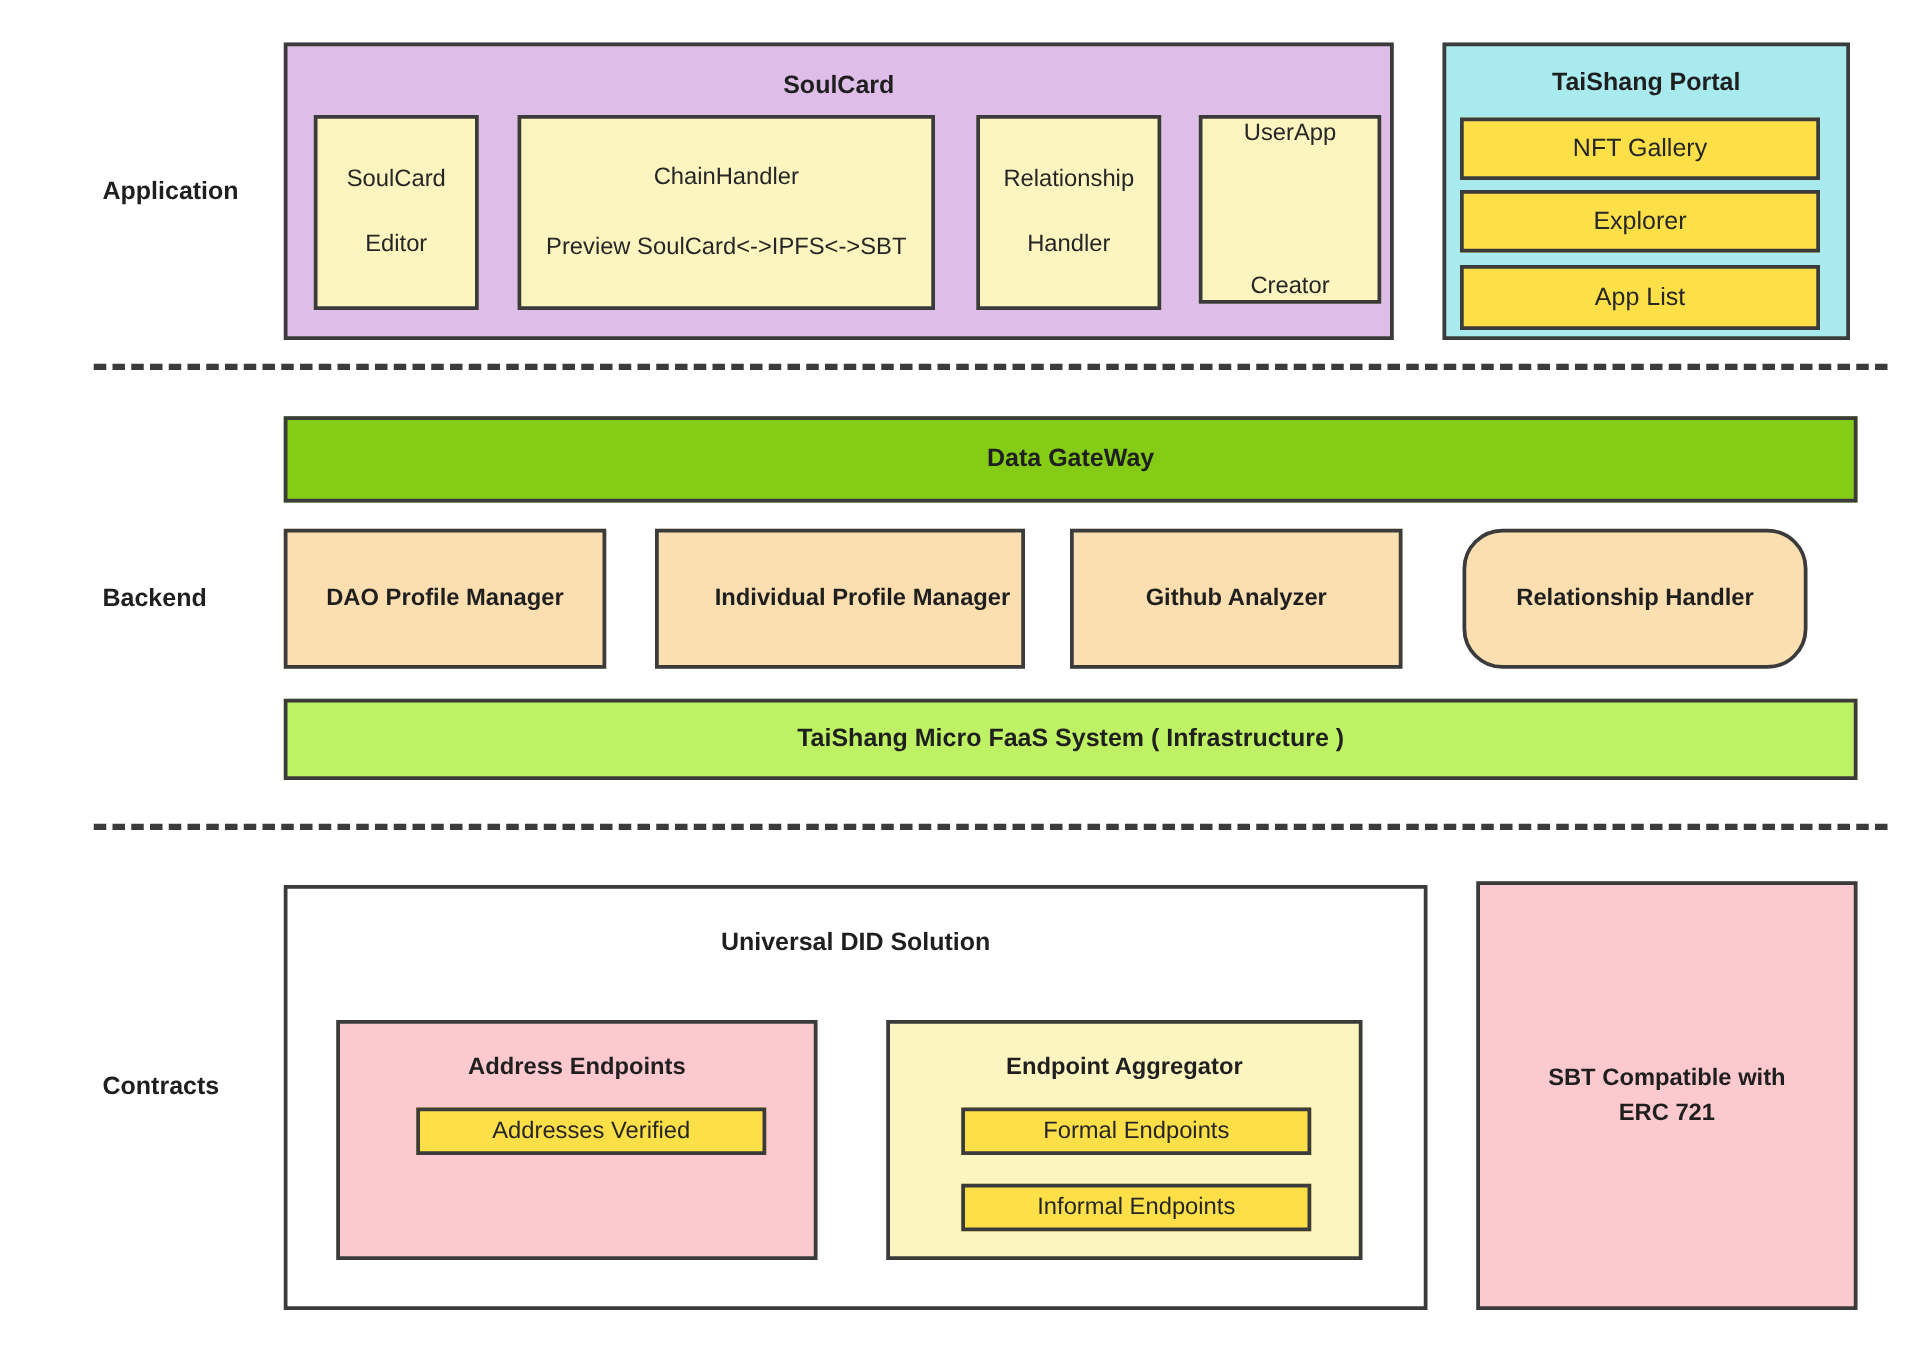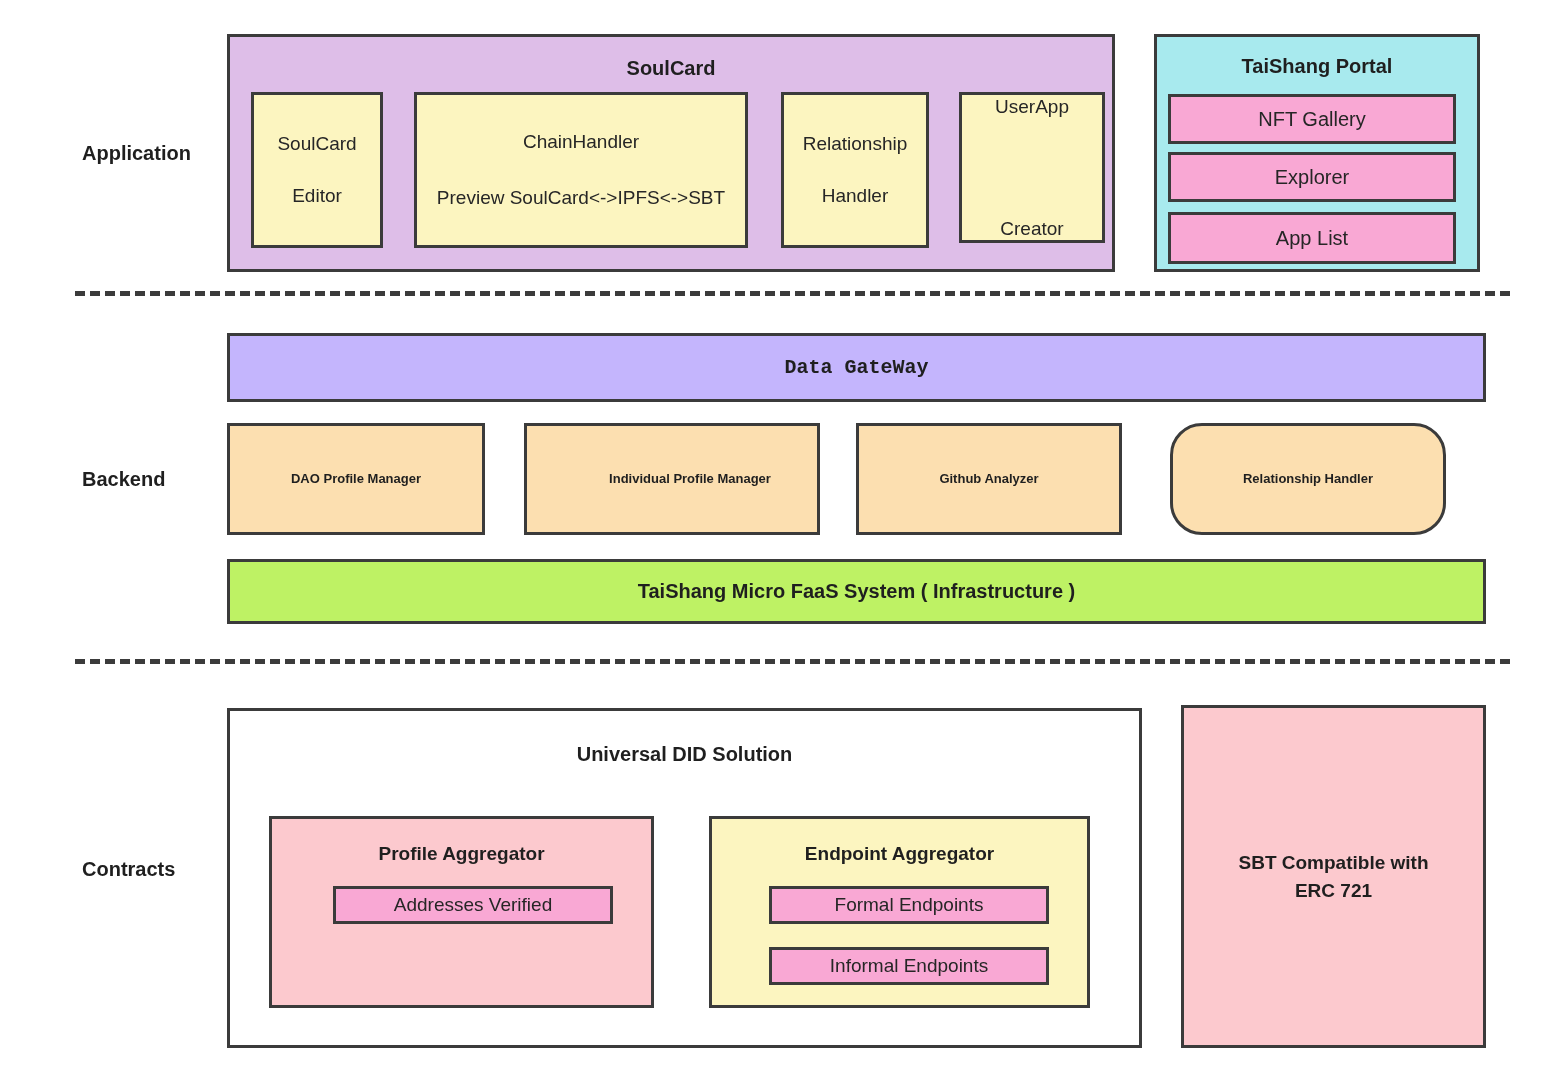--- a/index.html
+++ b/index.html
@@ -75,29 +75,29 @@
   .portal-title {
     position: absolute;
     top: 16px;
     left: 0;
     right: 0;
     text-align: center;
     font-weight: bold;
     font-size: 20px;
     color: #1f1f1f;
   }
-  .white { background: #f9a8d4; justify-content: center; }
+  .white { background: #fde047; justify-content: center; }
   .portal-item { font-size: 20px; color: #262626; }
 
   
-  .green  { background: #c4b5fd; font-family: Liberation Mono, monospace; }
+  .green  { background: #84cc16; }
   .orange { background: #fcdfb0; }
   .blue   { background: #bef264; }
   .band-title { font-weight: bold; font-size: 20px; color: #1f1f1f; }
-  .svc-title  { font-weight: bold; font-size: 13px; color: #1f1f1f; }
+  .svc-title  { font-weight: bold; font-size: 19px; color: #1f1f1f; }
 
   
   .did-group { background: #ffffff; }
   .did-title {
     position: absolute;
     top: 30px;
     left: 0;
     right: 0;
     text-align: center;
     font-weight: bold;
@@ -196,21 +196,21 @@
     <span class="band-title">TaiShang Micro FaaS System ( Infrastructure )</span>
   </div>
 
   <div class="divider" style="left:75px; top:659px; width:1435px;"></div>
 
   <div class="box did-group" style="left:227px; top:708px; width:915px; height:340px;">
     <div class="did-title">Universal DID Solution</div>
   </div>
 
   <div class="box pink" style="left:269px; top:816px; width:385px; height:192px;">
-    <div class="agg-title">Profile Aggregator</div>
+    <div class="agg-title">Address Endpoints</div>
   </div>
   <div class="box white leaf" style="left:333px; top:886px; width:280px; height:38px;">
     <span>Addresses Verified</span>
   </div>
 
   <div class="box yellow" style="left:709px; top:816px; width:381px; height:192px;">
     <div class="agg-title">Endpoint Aggregator</div>
   </div>
   <div class="box white leaf" style="left:769px; top:886px; width:280px; height:38px;">
     <span>Formal Endpoints</span>

